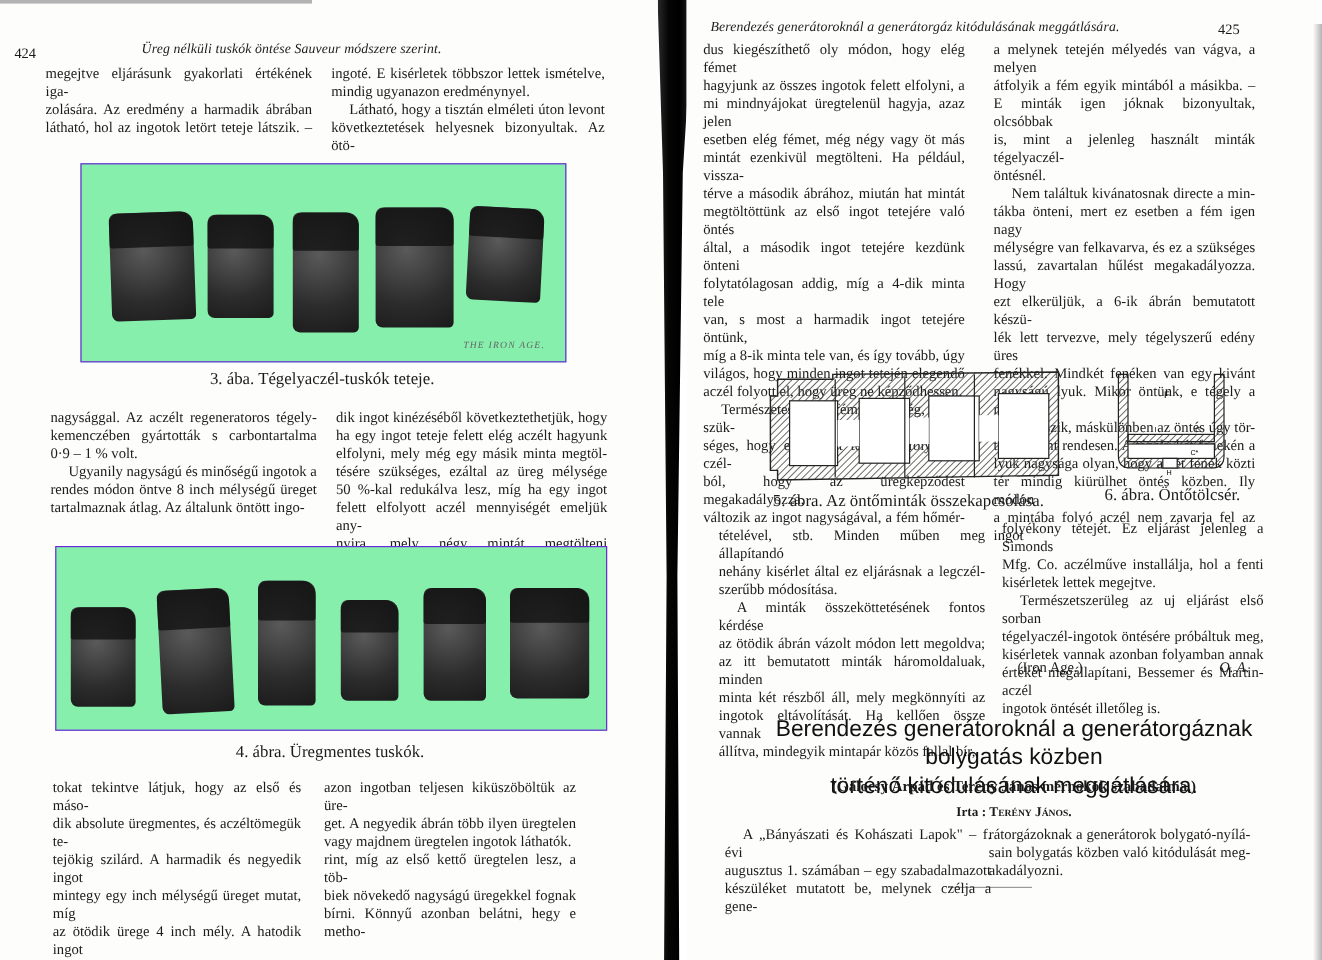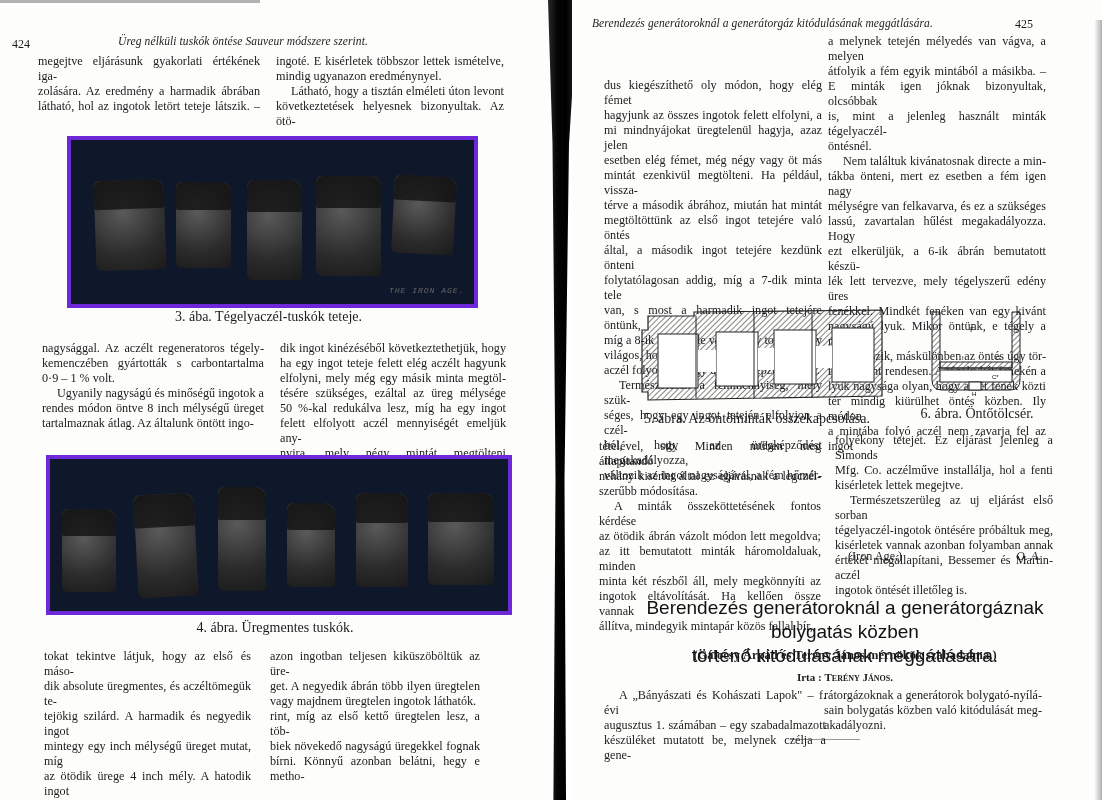--- a/index.html
+++ b/index.html
@@ -18,21 +18,21 @@
   .top-rule { position:absolute; left:0; top:0; width:260px; height:3px; background:#777; opacity:.55; }
   .right-edge { position:absolute; left:1094px; top:20px; width:8px; height:780px; background:linear-gradient(90deg,#fff,#222); opacity:.35; }
   .pnum { position: absolute; font-size: 12px; }
   .rh-title { position: absolute; font-style: italic; font-size: 11.5px; letter-spacing: .1px; }
 
   .col { position: absolute; font-size: 12.2px; line-height: 15px; text-align: justify; text-align-last: justify; }
   .col p { margin: 0; }
   .col p.ind { text-indent: 15px; }
   .col p.last { text-align-last: left; }
 
-  .figure-frame { position: absolute; border: 4px solid #6d28d9; background: #0f172a; font-family: Liberation Mono, monospace; }
+  .figure-frame { position: absolute; border: 1px solid #6d28d9; background: #86efac; }
   .caption { position: absolute; font-size: 14px; text-align: center; }
 
   .ingot { position: absolute; background: radial-gradient(circle at 40% 35%, #5a5a5a, #2c2c2c 60%, #1a1a1a); border-radius: 6px 10px 4px 6px; }
   .ingot::before { content:""; position:absolute; left:0; right:0; top:0; height:32%; background:#111; border-radius: 8px 12px 2px 2px; opacity:.8; }
   .watermark { position:absolute; font-size: 8px; letter-spacing: 1px; color:#666; font-style: italic; }
 
   .art-title { position:absolute; left:605px; width:480px; text-align:center; font-family:"Liberation Sans","DejaVu Sans",sans-serif; font-size:19px; line-height:24px; color:#111; }
   .art-sub { position:absolute; left:605px; width:480px; text-align:center; font-size:12.5px;font-weight:bold; }
   .sc { font-variant: small-caps; }
   .sep { position:absolute; left:790px; top:739px; width:70px; height:1px; background:#999; }
@@ -113,30 +113,30 @@
       <p class="last">bírni. Könnyű azonban belátni, hegy e metho-</p>
     </div>
 </div>
 
 <div class="gutter"></div>
 
 <div class="page page-right">
   <div class="rh-title" style="left:20px; top:17px;">Berendezés generátoroknál a generátorgáz kitódulásának meggátlására.</div>
   <div class="pnum" style="left:443px; top:17px;">425</div>
 
-  <div class="col" style="left:32px; top:34px; width:218px;margin-top:44px;" id="r-top-1">
+  <div class="col" style="left:14px; top:34px; width:218px;" id="r-top-1">
       <p>dus kiegészíthető oly módon, hogy elég fémet</p>
       <p>hagyjunk az összes ingotok felett elfolyni, a</p>
       <p>mi mindnyájokat üregtelenül hagyja, azaz jelen</p>
       <p>esetben elég fémet, még négy vagy öt más</p>
       <p>mintát ezenkivül megtölteni. Ha például, vissza-</p>
       <p>térve a második ábrához, miután hat mintát</p>
       <p>megtöltöttünk az első ingot tetejére való öntés</p>
       <p>által, a második ingot tetejére kezdünk önteni</p>
-      <p>folytatólagosan addig, míg a 7-dik minta tele</p>
+      <p>folytatólagosan addig, míg a 4-dik minta tele</p>
       <p>van, s most a harmadik ingot tetejére öntünk,</p>
       <p>míg a 8-ik minta tele van, és így tovább, úgy</p>
       <p>világos, hogy minden ingot tetején elegendő</p>
       <p class="last">aczél folyott el, hogy üreg ne képződhessen.</p>
       <p class="ind">Természetesen a fémmennyiség, mely szük-</p>
       <p>séges, hogy egy ingot tetején elfolyjon a czél-</p>
       <p>ból, hogy az üregképződést megakadályozza,</p>
       <p>változik az ingot nagyságával, a fém hőmér-</p>
     </div>
   <div class="col" style="left:256px; top:34px; width:218px;" id="r-top-2">

